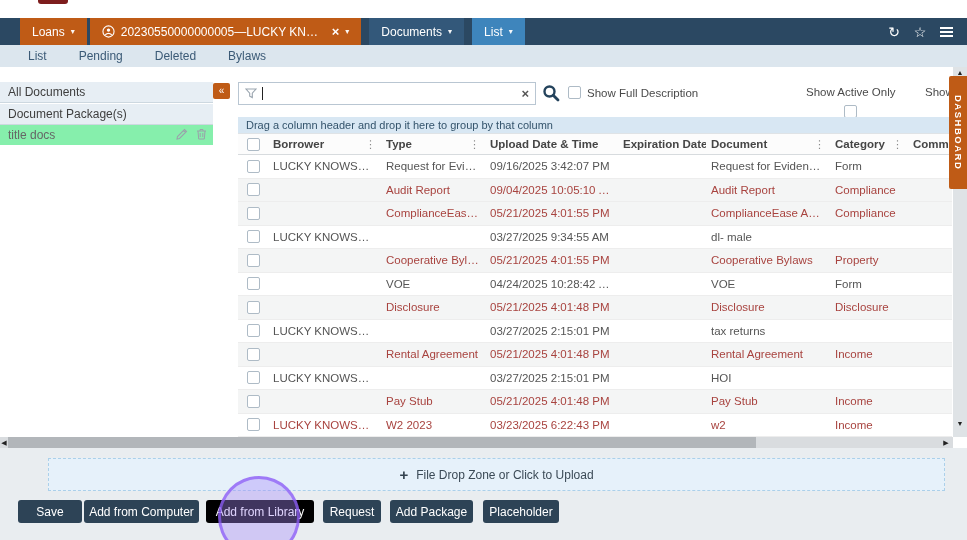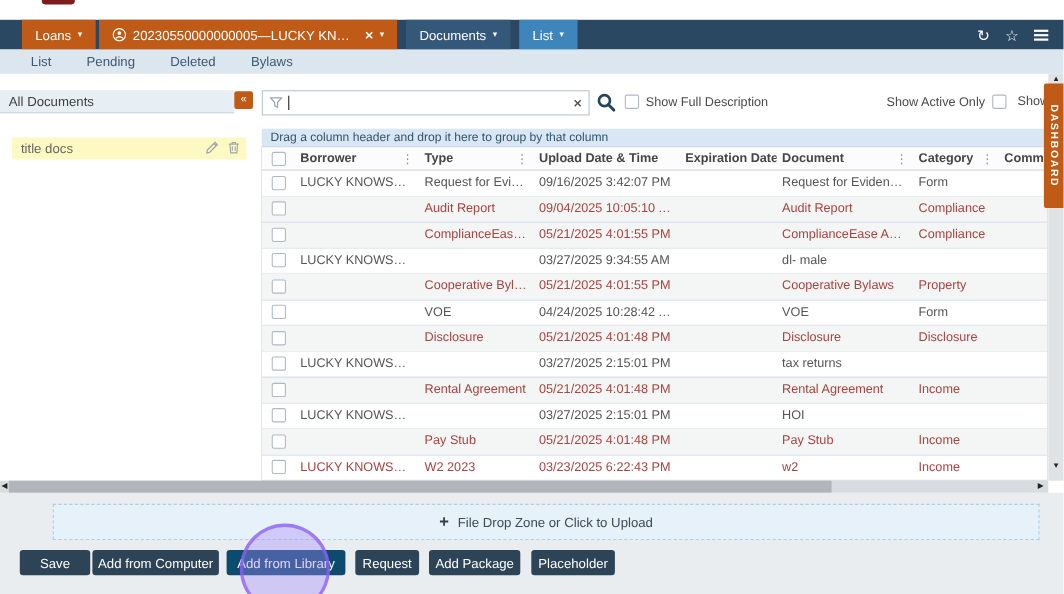--- a/index.html
+++ b/index.html
@@ -29,34 +29,34 @@
   .loan-num { max-width:205px; overflow:hidden; text-overflow:ellipsis; }
 
   
   .subtabs { position:absolute; left:0; top:45px; width:967px; height:22px; background:#dce6ee; display:flex; align-items:center; padding-left:28px; gap:32px; }
   .subtab { font-size:12px; color:#3b5a76; cursor:pointer; }
 
   
   .sb-head { position:absolute; left:0; width:213px; height:21px; background:#e7eef4; border-bottom:1px solid #cdd8e0; font-size:12px; color:#3e3e3e; line-height:20px; padding-left:8px; }
   .sb-head1 { top:82px; }
   .sb-head2 { top:104px; }
-  .sb-item { position:absolute; left:11px; top:125px; width:213px; height:20px; background:#fef9c3; font-size:12px; color:#666; line-height:20px; padding-left:8px; }
+  .sb-item { position:absolute; left:0; top:125px; width:213px; height:20px; background:#86efac; font-size:12px; color:#666; line-height:20px; padding-left:8px; }
   .sb-item .icons { position:absolute; right:6px; top:3px; display:flex; gap:8px; }
   .collapse-btn { position:absolute; left:213px; top:83px; width:17px; height:16px; background:#bf5b16; color:#fff; font-size:10px; line-height:15px; text-align:center; border-radius:2px; cursor:pointer; }
 
   
   .search-box { position:absolute; left:238px; top:82px; width:298px; height:23px; background:#fff; border:1px solid #b9c6d2; display:flex; align-items:center; padding:0 6px; gap:5px; }
   .cursor-bar { width:1px; height:13px; background:#222; }
   .search-spacer { flex:1; }
   .clear-x { color:#555; font-size:13px; font-weight:bold; cursor:pointer; line-height:1; }
   .magnifier { position:absolute; left:542px; top:84px; cursor:pointer; }
   .chk { width:13px; height:13px; border:1px solid #aebbc6; background:#fff; border-radius:2px; cursor:pointer; flex:none; }
   .chk-label { font-size:11.5px; color:#4a4a4a; white-space:nowrap; }
   .full-desc { position:absolute; left:568px; top:86px; display:flex; align-items:center; gap:6px; }
-  .active-only { position:absolute; left:806px; top:86px; display:flex; align-items:center; gap:7px; }
+  .active-only { position:absolute; left:806px; top:86px; display:flex; align-items:center; gap:7px;flex-direction:column; }
   .show-cut { position:absolute; left:925px; top:86px; }
 
   
   .group-bar { position:absolute; left:238px; top:117px; width:714px; height:16px; background:#d8e7f3; font-size:11px; color:#33536b; line-height:16px; padding-left:8px; white-space:nowrap; overflow:hidden; }
 
   
   .table { position:absolute; left:238px; top:133px; width:714px; height:304px; overflow:hidden; background:#3b82f6; }
   .thead { display:flex; align-items:center; height:22px; border-top:1px solid #dfe3e6; border-bottom:1px solid #d7dbde; background:#fcfcfc; }
   .th { display:flex; align-items:center; justify-content:space-between; font-size:11.5px; font-weight:bold; color:#454545; padding:0 5px; white-space:nowrap; overflow:hidden; }
   .dots { color:#8a8a8a; font-size:11px; font-weight:normal; cursor:pointer; padding-left:3px; }
@@ -86,21 +86,21 @@
   .dash-tab { position:absolute; left:949px; top:76px; width:18px; height:113px; background:#bf5b16; color:#fff; writing-mode:vertical-rl; font-size:9.5px; font-weight:bold; letter-spacing:1.5px; display:flex; align-items:center; justify-content:center; cursor:pointer; border-radius:2px 0 0 2px; }
 
   
   .bottom-panel { position:absolute; left:0; top:448px; width:967px; height:92px; background:#e9edf0; }
   .dropzone { position:absolute; left:48px; top:458px; width:897px; height:33px; background:#e6f1fa; border:1px dashed #abd0ea; display:flex; align-items:center; justify-content:center; gap:8px; cursor:pointer; }
   .dz-plus { font-size:15px; font-weight:bold; color:#33424e; line-height:1; }
   .dz-text { font-size:12px; color:#3b4a56; }
   .btn { position:absolute; top:500px; height:23px; background:#2d4356; color:#fff; font-size:12px; border:none; border-radius:3px; cursor:pointer; font-family:"Liberation Sans", sans-serif; }
   .btn-save { left:18px; width:64px; }
   .btn-computer { left:84px; width:115px; }
-  .btn-library { left:206px; width:108px; background:#0c4a6e; }
+  .btn-library { left:206px; width:108px; background:#000000; }
   .btn-request { left:323px; width:58px; }
   .btn-package { left:390px; width:83px; }
   .btn-placeholder { left:483px; width:76px; }
 
   
   .click-circle { position:absolute; left:218px; top:476px; width:82px; height:82px; border-radius:50%; background:rgba(167,139,250,.38); border:3px solid rgba(139,92,246,.72); pointer-events:none; z-index:9; }
 </style>
 </head>
 <body>
 
@@ -150,20 +150,21 @@
   </div>
 
   <div class="subtabs">
     <span class="subtab">List</span>
     <span class="subtab">Pending</span>
     <span class="subtab">Deleted</span>
     <span class="subtab">Bylaws</span>
   </div>
 
   <div class="sb-head sb-head1">All Documents</div>
+  <div class="sb-head sb-head2">Document Package(s)</div>
   <div class="sb-item">
     <span>title docs</span>
     <span class="icons">
       <span style="display:flex;">
         <svg width="12" height="12" viewBox="0 0 12 12">
             <path d="M1.5 8.5 L1 11 L3.5 10.5 L10.5 3.5 L8.5 1.5 Z M7.5 2.5 L9.5 4.5" fill="none" stroke="#9aa2aa" stroke-width="1.1"></path>
           </svg>
       </span>
       <span style="display:flex;">
         <svg width="11" height="12" viewBox="0 0 11 12">

